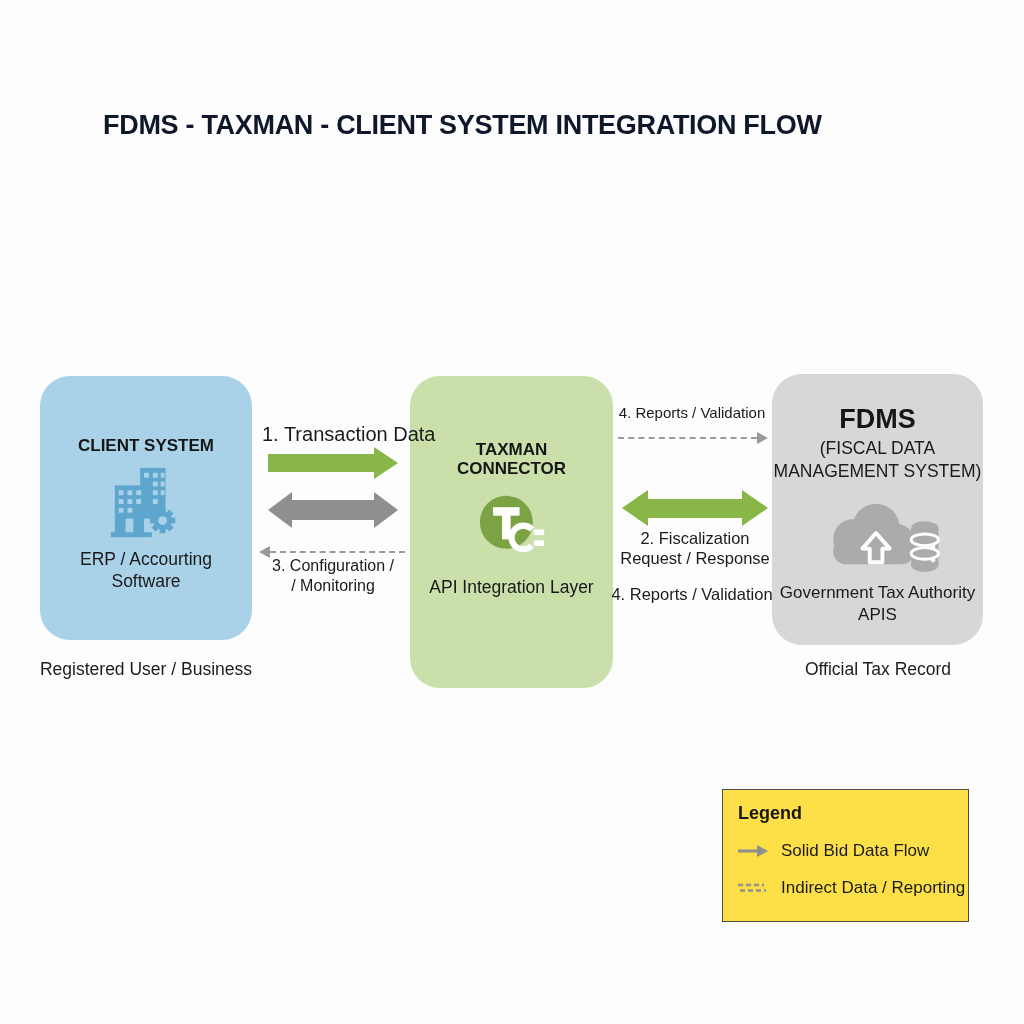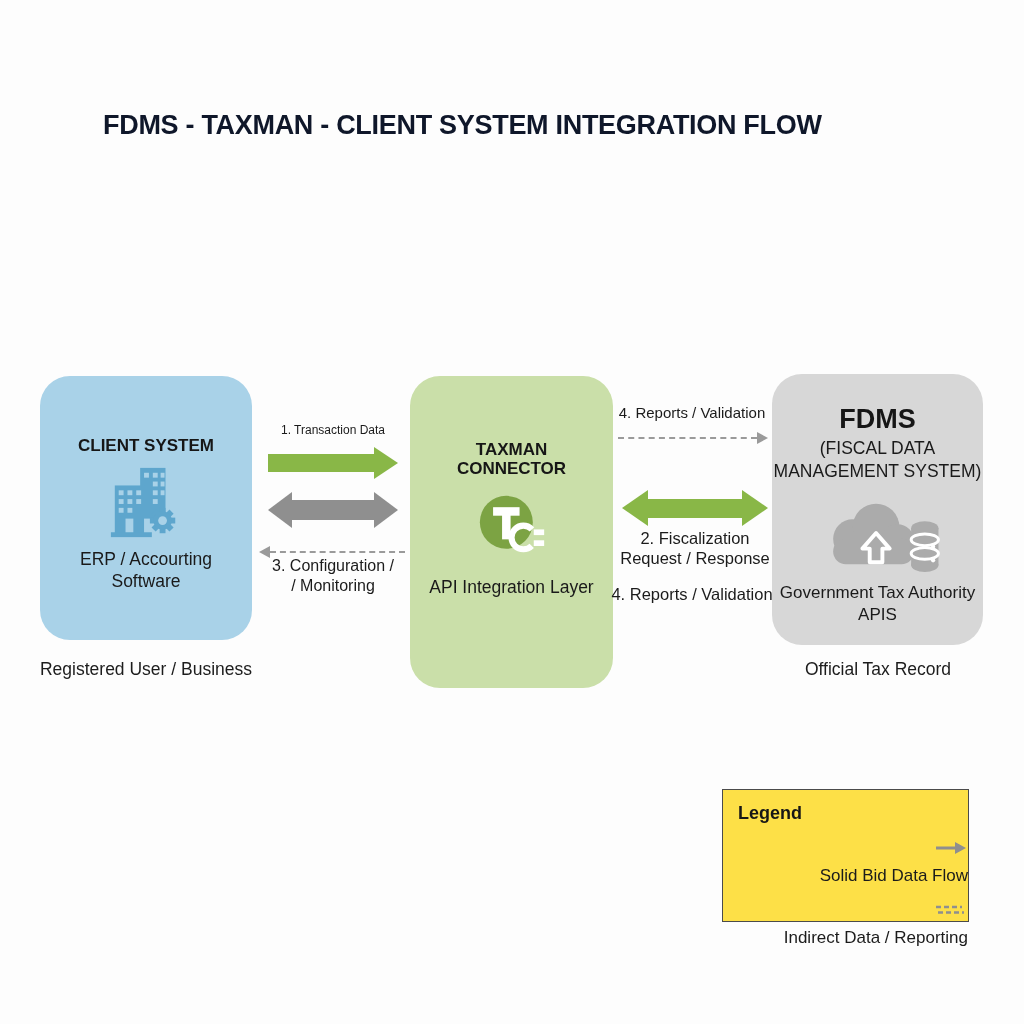--- a/index.html
+++ b/index.html
@@ -53,32 +53,32 @@
   #arrow-fisc .head-r{border-top:18px solid transparent;border-bottom:18px solid transparent;border-left:26px solid #89b747;}
   
   .dashed-arrow{position:absolute;display:flex;align-items:center;height:14px;}
   .dashed-arrow .line{flex:1;border-top:2px dashed #9a9a9a;}
   #arrow-config{left:259px;top:545px;width:146px;}
   #arrow-config .head{border-top:6px solid transparent;border-bottom:6px solid transparent;border-right:11px solid #9a9a9a;}
   #arrow-reports-top{left:618px;top:431px;width:150px;}
   #arrow-reports-top .head{border-top:6px solid transparent;border-bottom:6px solid transparent;border-left:11px solid #9a9a9a;}
   
   .edge-label{position:absolute;text-align:center;color:#1b1b1b;}
-  #lbl-transaction{left:262px;top:423px;width:142px;font-size:12px;white-space:nowrap;}
+  #lbl-transaction{left:262px;top:423px;width:142px;font-size:20px;white-space:nowrap;}
   #lbl-config{left:262px;top:556px;width:142px;font-size:16px;line-height:1.22;}
   #lbl-reports-top{left:612px;top:404px;width:160px;font-size:15px;white-space:nowrap;}
   #lbl-fisc{left:618px;top:529px;width:154px;font-size:16.5px;line-height:1.2;}
   #lbl-reports-bottom{left:610px;top:585px;width:164px;font-size:16.5px;white-space:nowrap;}
   
   #legend-box{
     position:absolute;left:722px;top:789px;width:247px;height:133px;background:#fde047;
     border:1.5px solid #4b4b4b;box-sizing:border-box;padding:13px 0 0 15px;
   }
   #legend-title{font-size:18px;font-weight:700;color:#161616;}
-  .legend-row{display:flex;align-items:flex-end;gap:11px;margin-top:17px;flex-direction:column;}
+  .legend-row{display:flex;align-items:center;gap:11px;margin-top:17px;}
   .legend-row .legend-label{font-size:17px;color:#1b1b1b;}
   .legend-icon{display:inline-flex;width:32px;justify-content:flex-start;}
 </style>
 </head>
 <body>
 
 <div id="canvas">
 
   <div id="main-title">FDMS - TAXMAN - CLIENT SYSTEM INTEGRATION FLOW</div>
 

